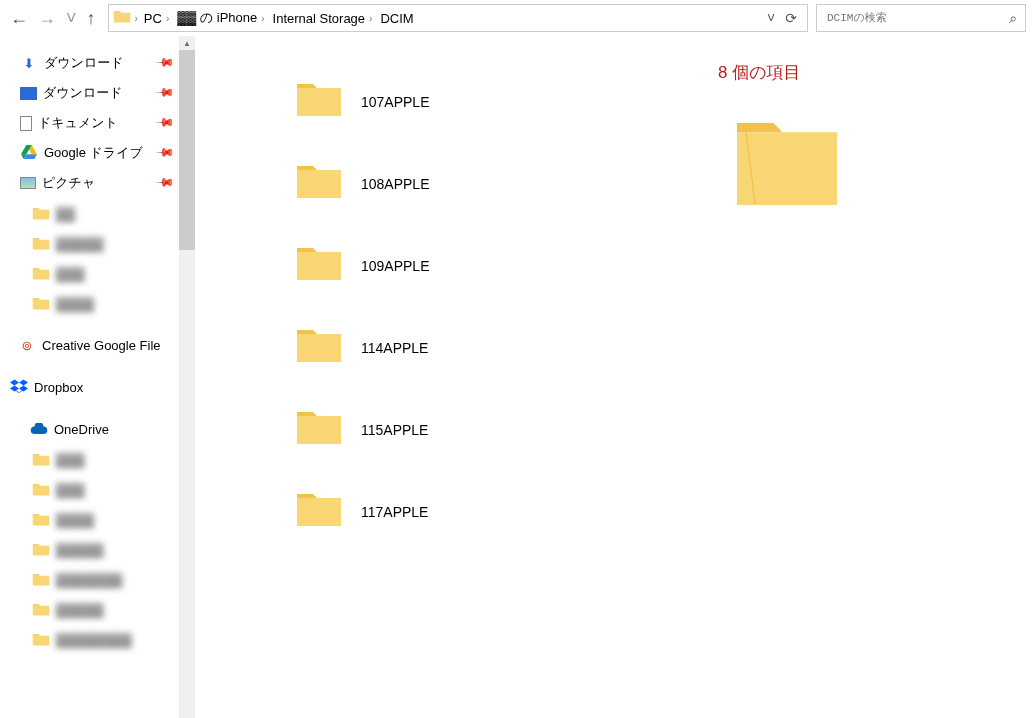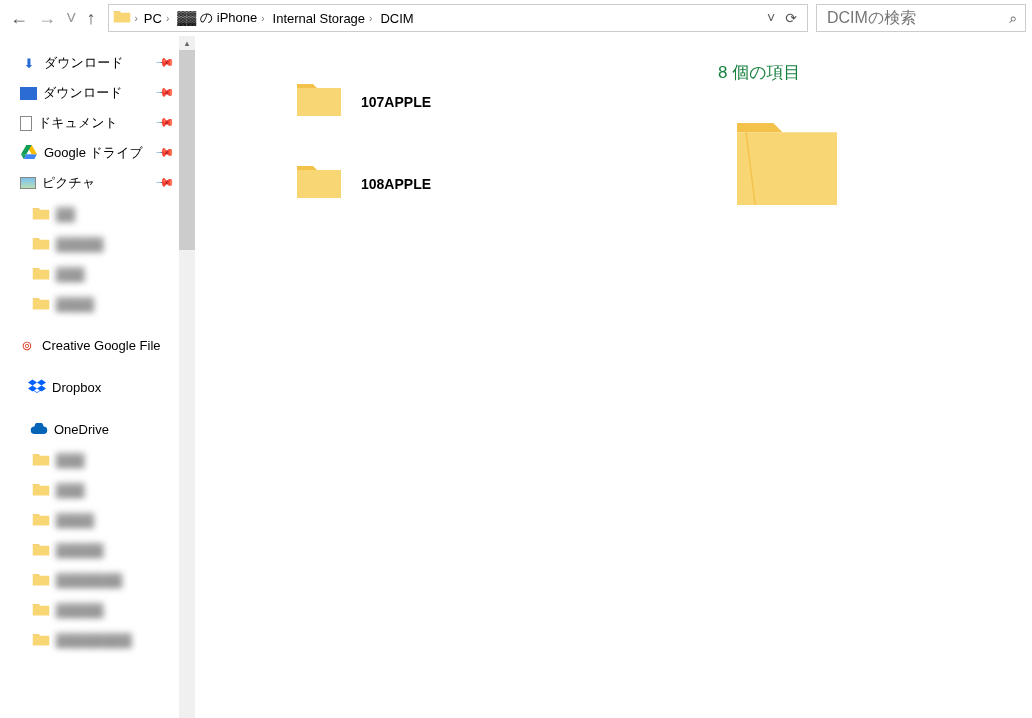--- a/index.html
+++ b/index.html
@@ -79,22 +79,22 @@
     height: 28px;
     display: flex;
     align-items: center;
     padding: 0 8px;
     margin-left: 4px;
   }
   .searchbar input {
     border: none;
     outline: none;
     width: 100%;
-    font-size: 16px;
-    font-family: Liberation Sans, sans-serif;
+    font-size: 11px;
+    font-family: Liberation Mono, monospace;
     color: #888;
   }
   .search-icon { color: #555; font-size: 14px; }
   .main {
     display: flex;
     height: calc(100% - 36px);
   }
   .sidebar {
     width: 195px;
     position: relative;
@@ -145,37 +145,36 @@
     color: #777;
   }
   .sep { height: 12px; }
   .content {
     flex: 1;
     display: flex;
   }
   .folder-list {
     flex: 1;
     padding: 25px 10px 10px 100px;
-    font-weight: bold;
   }
   .folder-row {
     display: flex;
     align-items: center;
     gap: 18px;
     height: 82px;
     cursor: pointer;
   }
   .folder-icn { width: 48px; height: 44px; }
   .folder-name { font-size: 14px; }
   .preview {
     width: 340px;
     padding: 25px 20px 10px 20px;
   }
   .preview-title {
-    color: #15803d;
+    color: #b91c1c;
     font-size: 17px;
     padding-left: 6px;
     padding-bottom: 30px;
   }
   .preview-icn { margin-left: 20px; }
   
   .svg-folder path { fill: #f8d674; }
   .svg-folder .tab { fill: #f3c24a; }
 </style>
 </head>
@@ -302,21 +301,21 @@
         </span>
       <span class="blur">▓▓▓▓</span>
     </div>
 
     <div class="sep"></div>
     <div class="sb-item" style="padding-left:18px">
       <span class="sb-icon" style="color:#da3b26">⊚</span>
       <span>Creative Google File</span>
     </div>
     <div class="sep"></div>
-    <div class="sb-item" style="padding-left:28px">
+    <div class="sb-item" style="padding-left:10px">
       <span class="sb-icon">
         <svg viewBox="0 0 24 24" width="18" height="18">
             <path fill="#0061ff" d="M6 2l6 4-6 4-6-4zM18 2l6 4-6 4-6-4zM6 10l6 4-6 4-6-4zM18 10l6 4-6 4-6-4zM12 19l6-4 0 1-6 4-6-4 0-1z"></path>
           </svg>
       </span>
       <span>Dropbox</span>
     </div>
     <div class="sep"></div>
     <div class="sb-item" style="padding-left:30px">
       <span class="sb-icon">
@@ -400,20 +399,48 @@
               <path d="M1 4h22v14H1z"></path>
             </svg></span>
           <span class="folder-name">107APPLE</span>
         </div>
       <div class="folder-row">
           <span class="folder-icn"><svg class="svg-folder" viewBox="0 0 24 20" width="48" height="40">
               <path class="tab" d="M1 2h8l2 2H1z"></path>
               <path d="M1 4h22v14H1z"></path>
             </svg></span>
           <span class="folder-name">108APPLE</span>
+        </div>
+      <div class="folder-row">
+          <span class="folder-icn"><svg class="svg-folder" viewBox="0 0 24 20" width="48" height="40">
+              <path class="tab" d="M1 2h8l2 2H1z"></path>
+              <path d="M1 4h22v14H1z"></path>
+            </svg></span>
+          <span class="folder-name">109APPLE</span>
+        </div>
+      <div class="folder-row">
+          <span class="folder-icn"><svg class="svg-folder" viewBox="0 0 24 20" width="48" height="40">
+              <path class="tab" d="M1 2h8l2 2H1z"></path>
+              <path d="M1 4h22v14H1z"></path>
+            </svg></span>
+          <span class="folder-name">114APPLE</span>
+        </div>
+      <div class="folder-row">
+          <span class="folder-icn"><svg class="svg-folder" viewBox="0 0 24 20" width="48" height="40">
+              <path class="tab" d="M1 2h8l2 2H1z"></path>
+              <path d="M1 4h22v14H1z"></path>
+            </svg></span>
+          <span class="folder-name">115APPLE</span>
+        </div>
+      <div class="folder-row">
+          <span class="folder-icn"><svg class="svg-folder" viewBox="0 0 24 20" width="48" height="40">
+              <path class="tab" d="M1 2h8l2 2H1z"></path>
+              <path d="M1 4h22v14H1z"></path>
+            </svg></span>
+          <span class="folder-name">117APPLE</span>
         </div>
     </div>
 
     <div class="preview">
       <div class="preview-title">8 個の項目</div>
       <div class="preview-icn">
         <svg class="svg-folder" viewBox="0 0 24 22" width="110" height="100">
           <path class="tab" d="M1 2h8l2 2H1z"></path>
           <path d="M1 4h22v16H1z"></path>
           <path fill="#f3c24a" d="M3 4l2 16" stroke="#f3c24a" stroke-width="0.3"></path>

